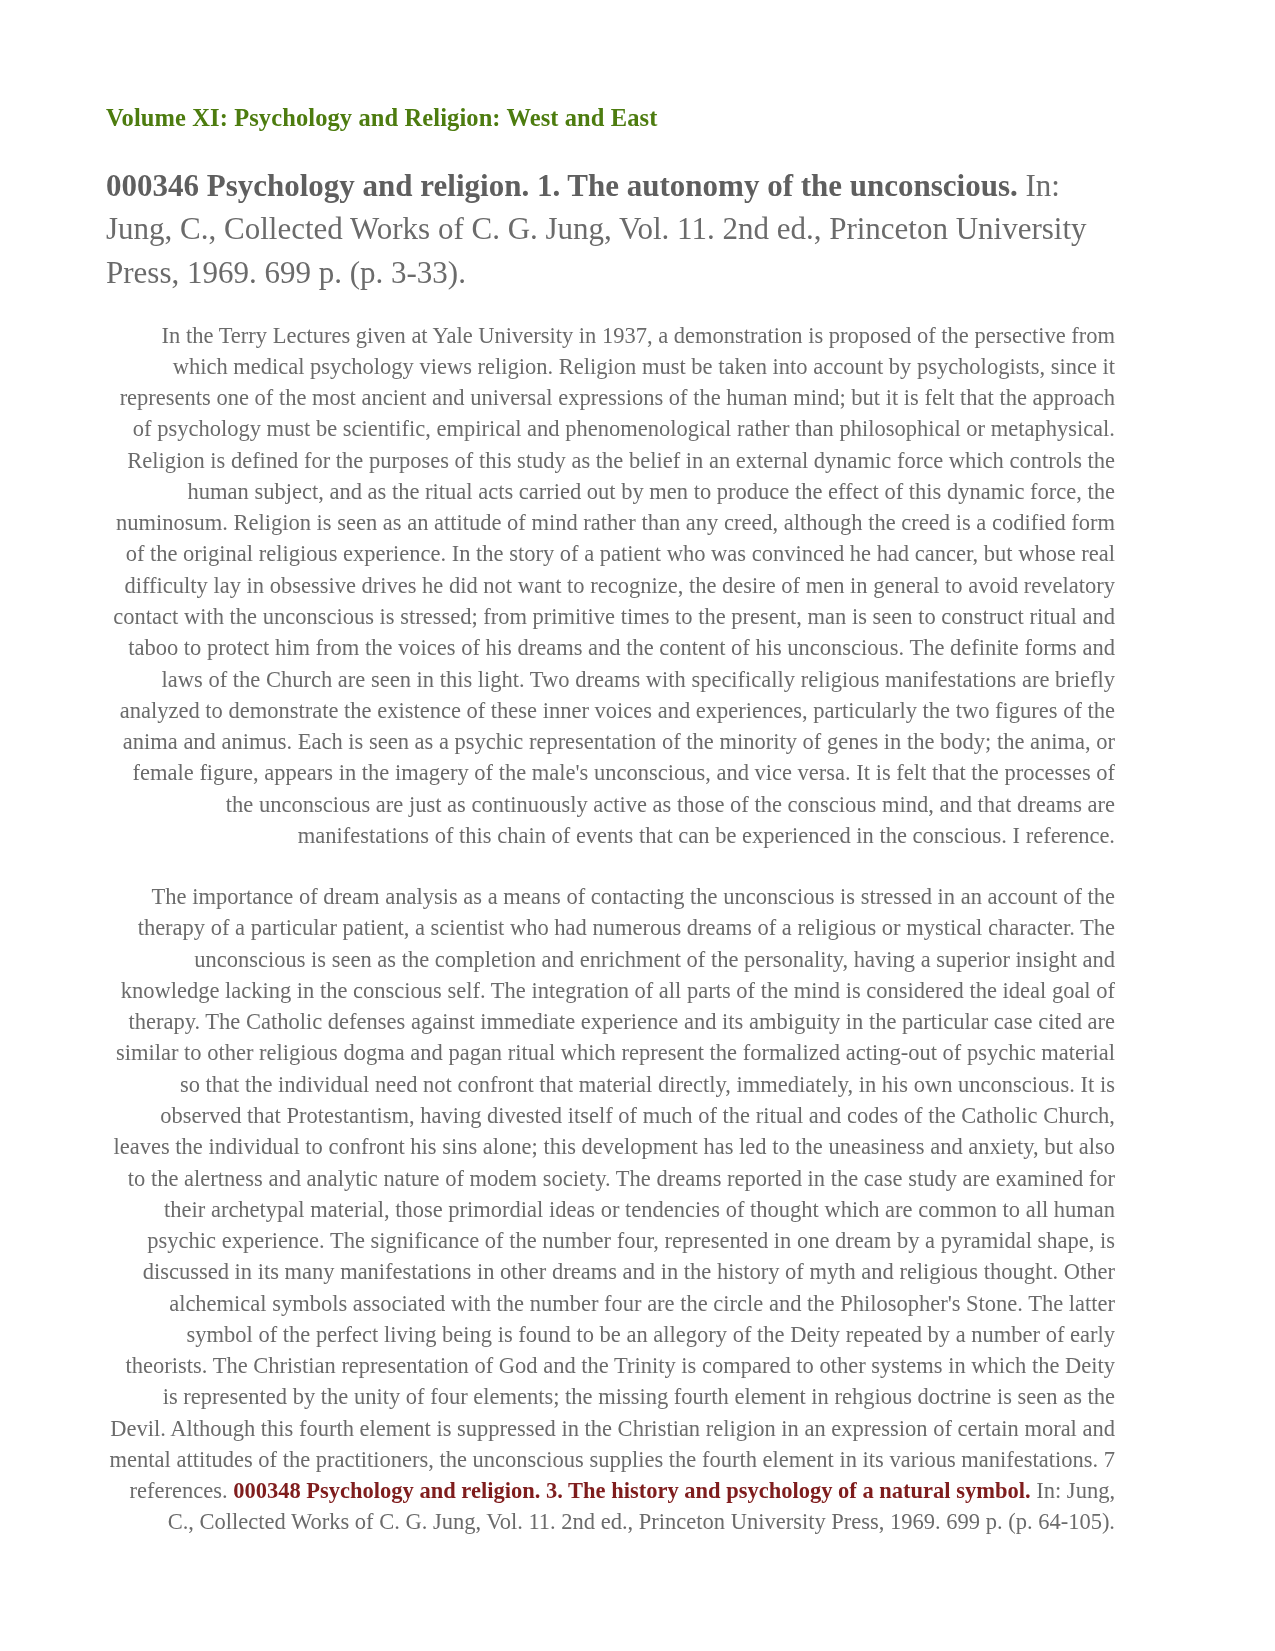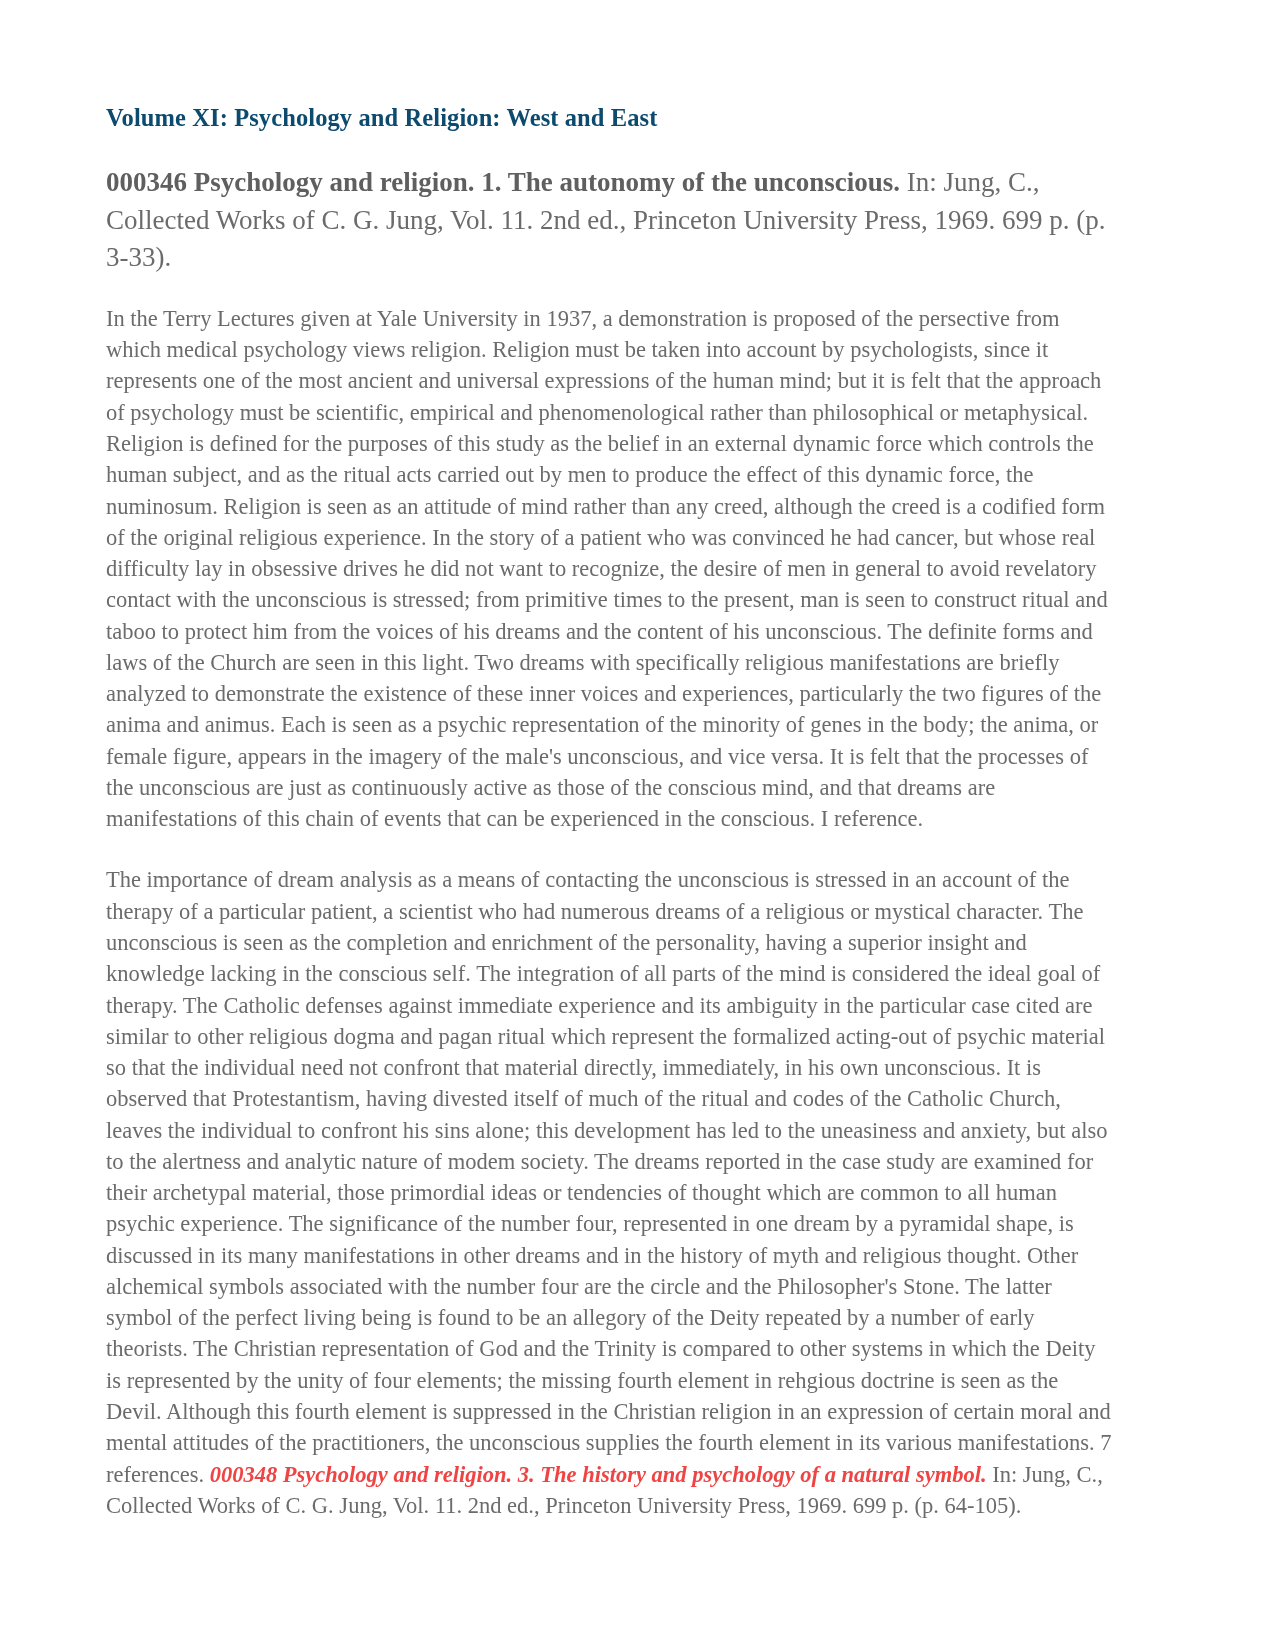--- a/index.html
+++ b/index.html
@@ -19,50 +19,49 @@
     position: relative;
     width: 1275px;
     height: 1651px;
     box-sizing: border-box;
     padding: 103px 160px 0 106px;
     background: #ffffff;
   }
   .doc-title {
     font-size: 24.5px;
     font-weight: bold;
-    color: #0c4a6e;
+    color: #4d7c0f;
     line-height: 1.2;
     margin: 0 0 32px 0;
     letter-spacing: 0.1px;
   }
   .entry {
     margin: 0 0 8px 0;
   }
   .citation {
-    font-size: 27px;
+    font-size: 31px;
     line-height: 1.39;
     margin: 0 0 26px 0;
     text-align: left;
     color: #6b6b6b;
   }
   .citation .hdg {
     font-weight: bold;
     color: #5f5f5f;
   }
   .abstract {
     font-size: 22.5px;
     line-height: 1.39;
     margin: 12px 0 30px 0;
-    text-align: left;
+    text-align: right;
     color: #6b6b6b;
   }
   .abstract .hdg {
     font-weight: bold;
-    color: #ef4444;
-    font-style: italic;
+    color: #7f1d1d;
   }
   .inline { display: inline; }
 </style>
 </head>
 <body>
 
 <div class="page">
 
   <h1 class="doc-title">Volume XI: Psychology and Religion: West and East</h1>
 

